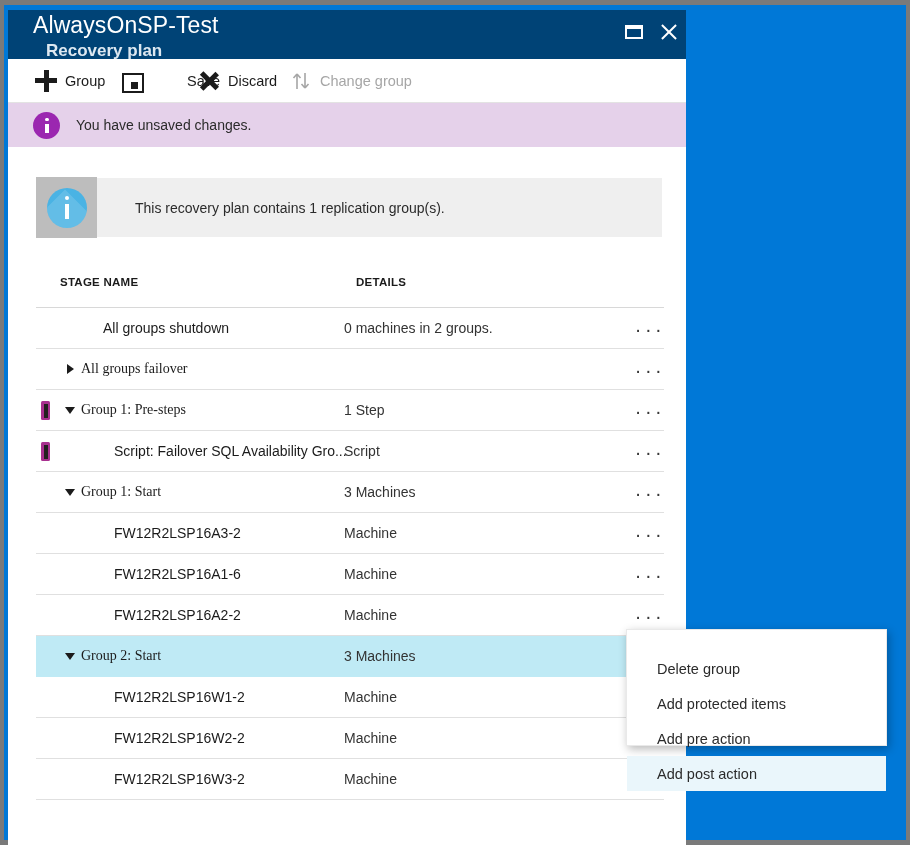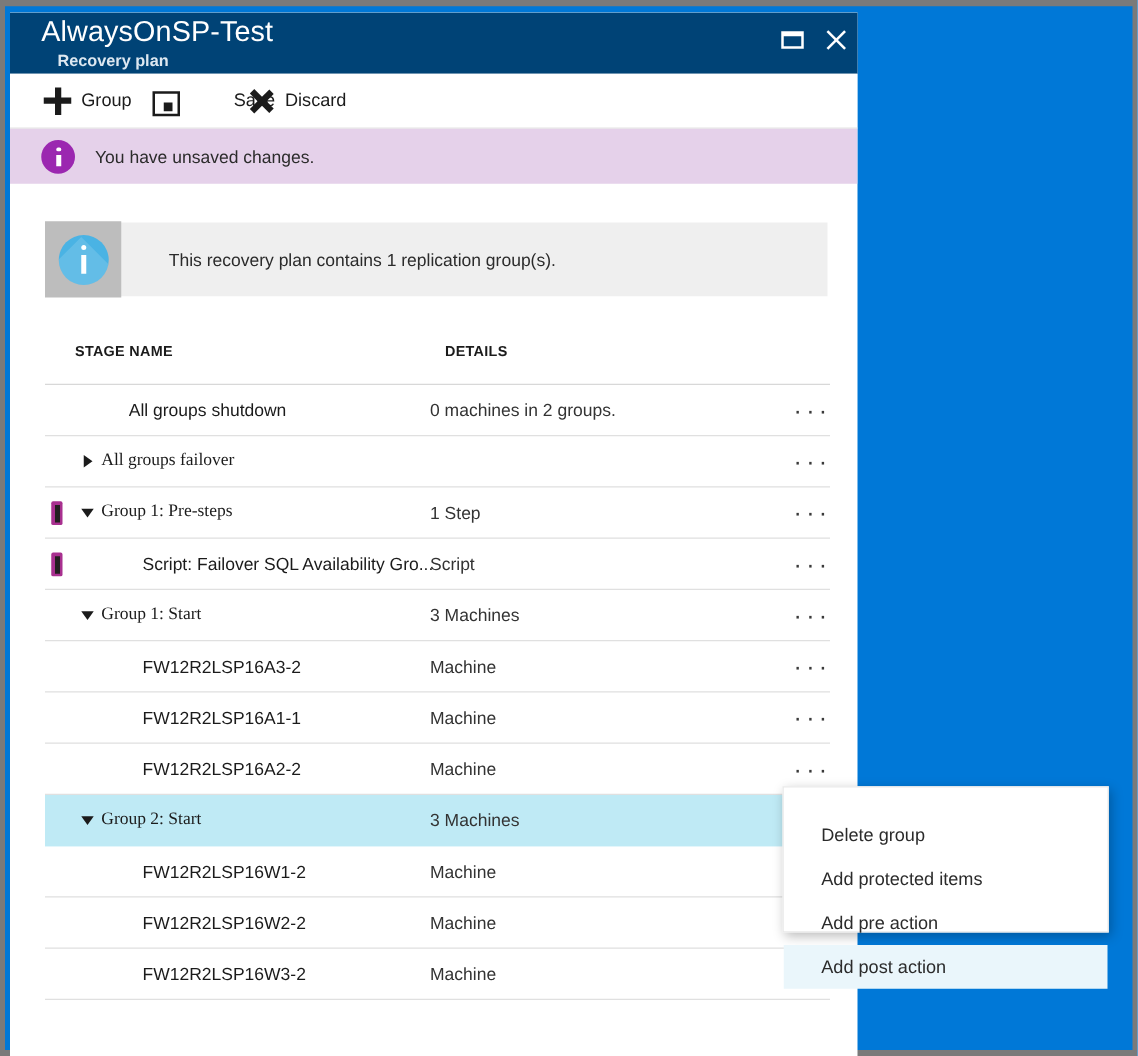--- a/index.html
+++ b/index.html
@@ -52,21 +52,21 @@
     left: 25px; top: 2px;
     font-size: 23px;
     font-weight: 300;
     letter-spacing: .1px;
     color: #ffffff;
     white-space: nowrap;
   }
   #title-sub {
     position: absolute;
     left: 26px; top: 31px;
-    font-size: 13px;
+    font-size: 17px;
     font-weight: 700;
     color: #dde8f1;
     white-space: nowrap;
     padding-left: 12px;
   }
   .wbtn {
     position: absolute;
     top: 9px;
     width: 26px; height: 26px;
     cursor: pointer;
@@ -356,20 +356,29 @@
       <div class="cmd" id="cmd-save">
         <span class="ci" id="ic-save"></span>
         <span>Save</span>
       </div>
 
       <div class="cmd" id="cmd-discard">
         <span class="ci" id="ic-x"></span>
         <span>Discard</span>
       </div>
 
+      <div class="cmd disabled" id="cmd-change">
+        <span class="ci" id="ic-swap">
+          <svg width="20" height="20" viewBox="0 0 20 20">
+            <path d="M6 18 L6 3 M6 3 L2.5 7 M6 3 L9.5 7" stroke="#a6a6a6" stroke-width="1.6" fill="none"></path>
+            <path d="M14 2 L14 17 M14 17 L10.5 13 M14 17 L17.5 13" stroke="#a6a6a6" stroke-width="1.6" fill="none"></path>
+          </svg>
+        </span>
+        <span>Change group</span>
+      </div>
     </div>
 
     <div id="banner">
       <span id="banner-icon"></span>
       <span id="banner-text">You have unsaved changes.</span>
     </div>
 
     <div id="infobox">
       <div id="infobox-iconwrap">
         <div id="infobox-icon">
@@ -416,21 +425,21 @@
             <span class="stage">Group 1: Start</span>
             <span class="details">3 Machines</span>
             <span class="ellipsis">···</span>
           </div>
           <div class="row ind3">
             <span class="stage">FW12R2LSP16A3-2</span>
             <span class="details">Machine</span>
             <span class="ellipsis">···</span>
           </div>
           <div class="row ind3">
-            <span class="stage">FW12R2LSP16A1-1</span>
+            <span class="stage">FW12R2LSP16A1-6</span>
             <span class="details">Machine</span>
             <span class="ellipsis">···</span>
           </div>
           <div class="row ind3">
             <span class="stage">FW12R2LSP16A2-2</span>
             <span class="details">Machine</span>
             <span class="ellipsis">···</span>
           </div>
           <div class="row ind1 selected">
             <span class="caret down"></span>

